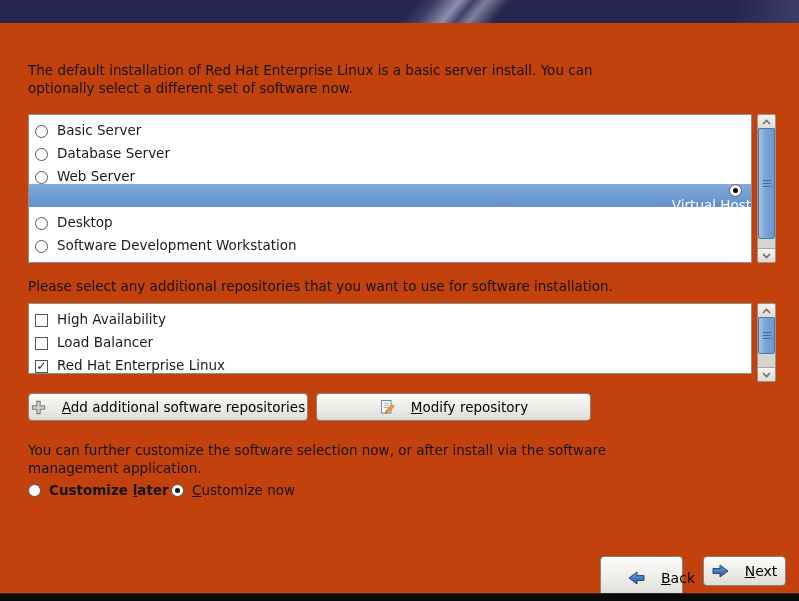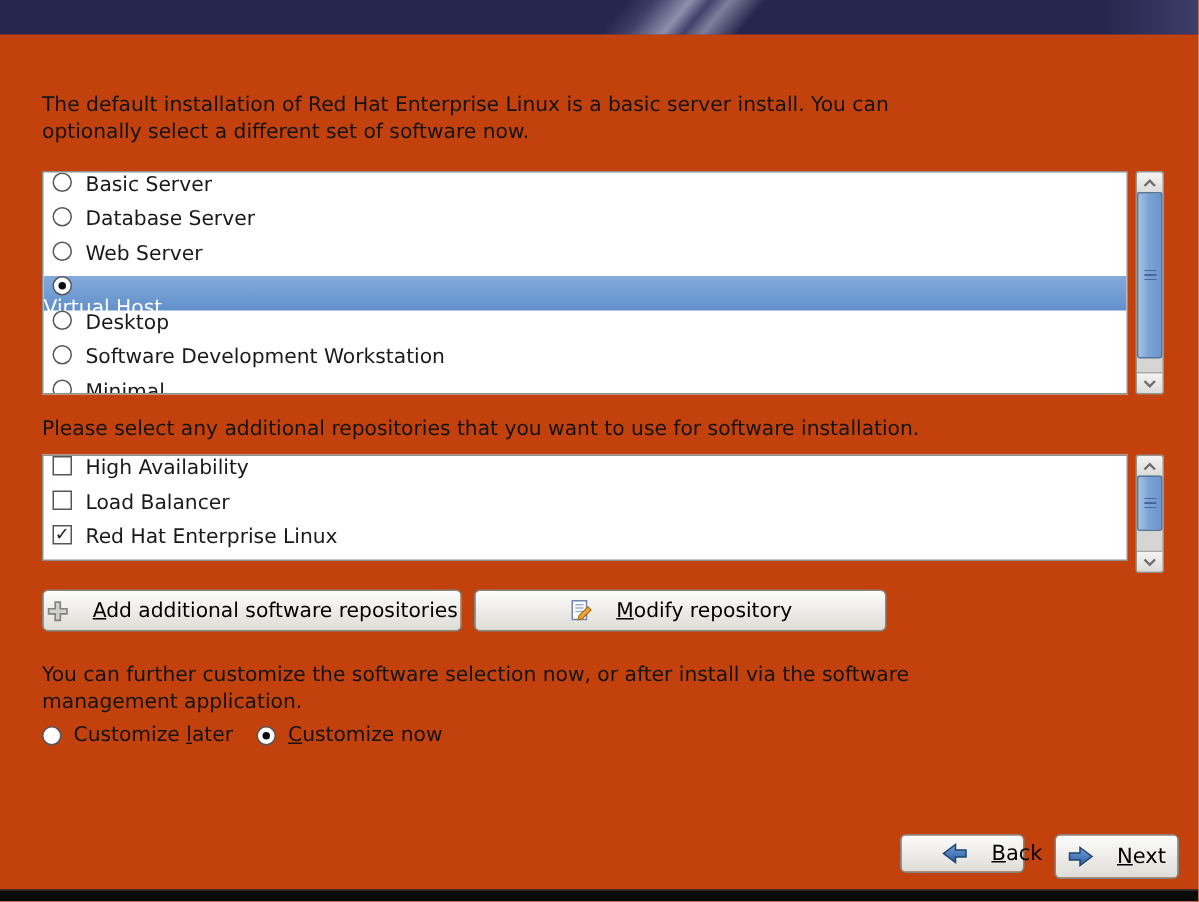--- a/index.html
+++ b/index.html
@@ -10,21 +10,21 @@
   #header{position:absolute;top:0;left:0;width:799px;height:23px;background:#26264e;overflow:hidden;}
   .streak1{position:absolute;top:-4px;left:408px;width:100px;height:34px;transform:skewX(-40deg);
     background:linear-gradient(to right,transparent 0%,rgba(175,175,220,.18) 18%,rgba(228,228,252,.55) 42%,rgba(160,160,210,.22) 55%,rgba(232,232,252,.45) 68%,transparent 92%);}
   .streak2{position:absolute;top:0;left:735px;width:64px;height:23px;
     background:linear-gradient(to right,transparent,rgba(120,120,175,.28));}
 
   .para{position:absolute;left:28px;font-size:13.5px;line-height:18px;color:#141414;}
 
   
   .listbox{position:absolute;left:28px;width:724px;background:#ffffff;border:1px solid #8f8f89;box-sizing:border-box;overflow:hidden;}
-  .row{display:flex;align-items:flex-start;height:23px;font-size:13.5px;color:#1a1a1a;}
+  .row{display:flex;align-items:flex-end;height:23px;font-size:13.5px;color:#1a1a1a;}
   .row.selected{background:linear-gradient(to bottom,#83abdc,#6290cb);color:#ffffff;flex-direction:column;}
   .rowlabel{white-space:nowrap;}
 
   .radio{width:13px;height:13px;border:1px solid #55565a;border-radius:50%;background:#fff;
     box-sizing:border-box;margin:0 9px 0 6px;flex:none;display:inline-flex;align-items:center;justify-content:center;}
   .radio.on::after{content:"";width:5px;height:5px;border-radius:50%;background:#0c0c0c;}
   .checkbox{width:13px;height:13px;border:1px solid #55565a;background:#fff;box-sizing:border-box;
     margin:0 9px 0 6px;flex:none;display:inline-flex;align-items:center;justify-content:center;
     font-size:12px;line-height:1;color:#202020;}
   .checkbox.checked::after{content:"✓";font-weight:bold;margin-top:-1px;}
@@ -170,30 +170,30 @@
       </svg>
     </span>
     <span><span></span><span class="u">M</span><span>odify repository</span></span>
   </div>
 
   <div class="para" style="top:441px;width:620px;">
     <div>You can further customize the software selection now, or after install via the software</div>
     <div>management application.</div>
   </div>
 
-  <div class="copt" style="left:28px;">
+  <div class="copt" style="left:28px;font-weight:bold;">
     <span class="radio"></span>
     <span><span>Customize </span><span class="u">l</span><span>ater</span></span>
   </div>
   <div class="copt" style="left:171px;">
     <span class="radio on"></span>
     <span><span></span><span class="u">C</span><span>ustomize now</span></span>
   </div>
 
-  <div class="btn" style="left:600px;top:556px;width:83px;height:26px;font-size:14px;padding-left:40px;">
+  <div class="btn" style="left:600px;top:556px;width:83px;height:44px;font-size:14px;padding-left:40px;">
     <span class="icon">
       <svg width="17" height="14" viewBox="0 0 17 14">
         <defs>
             <linearGradient id="gB" x1="0" y1="0" x2="0" y2="1">
               <stop offset="0" stop-color="#739fd6"></stop>
               <stop offset="1" stop-color="#2b5da3"></stop>
             </linearGradient>
           </defs>
         <path d="M16 4.6H9V1L1 7l8 6V9.4h7z" fill="url(#gB)" stroke="#1d4572" stroke-width="1"></path>
       </svg>

